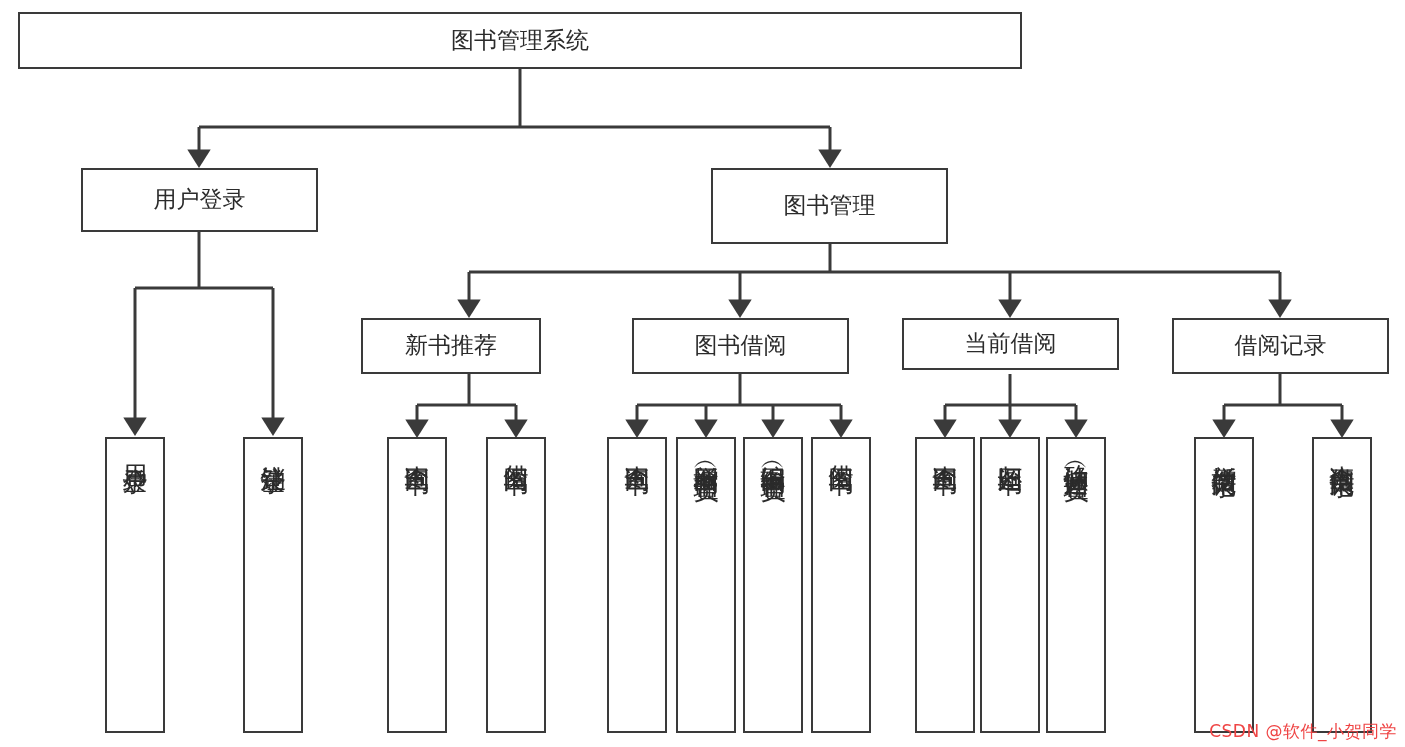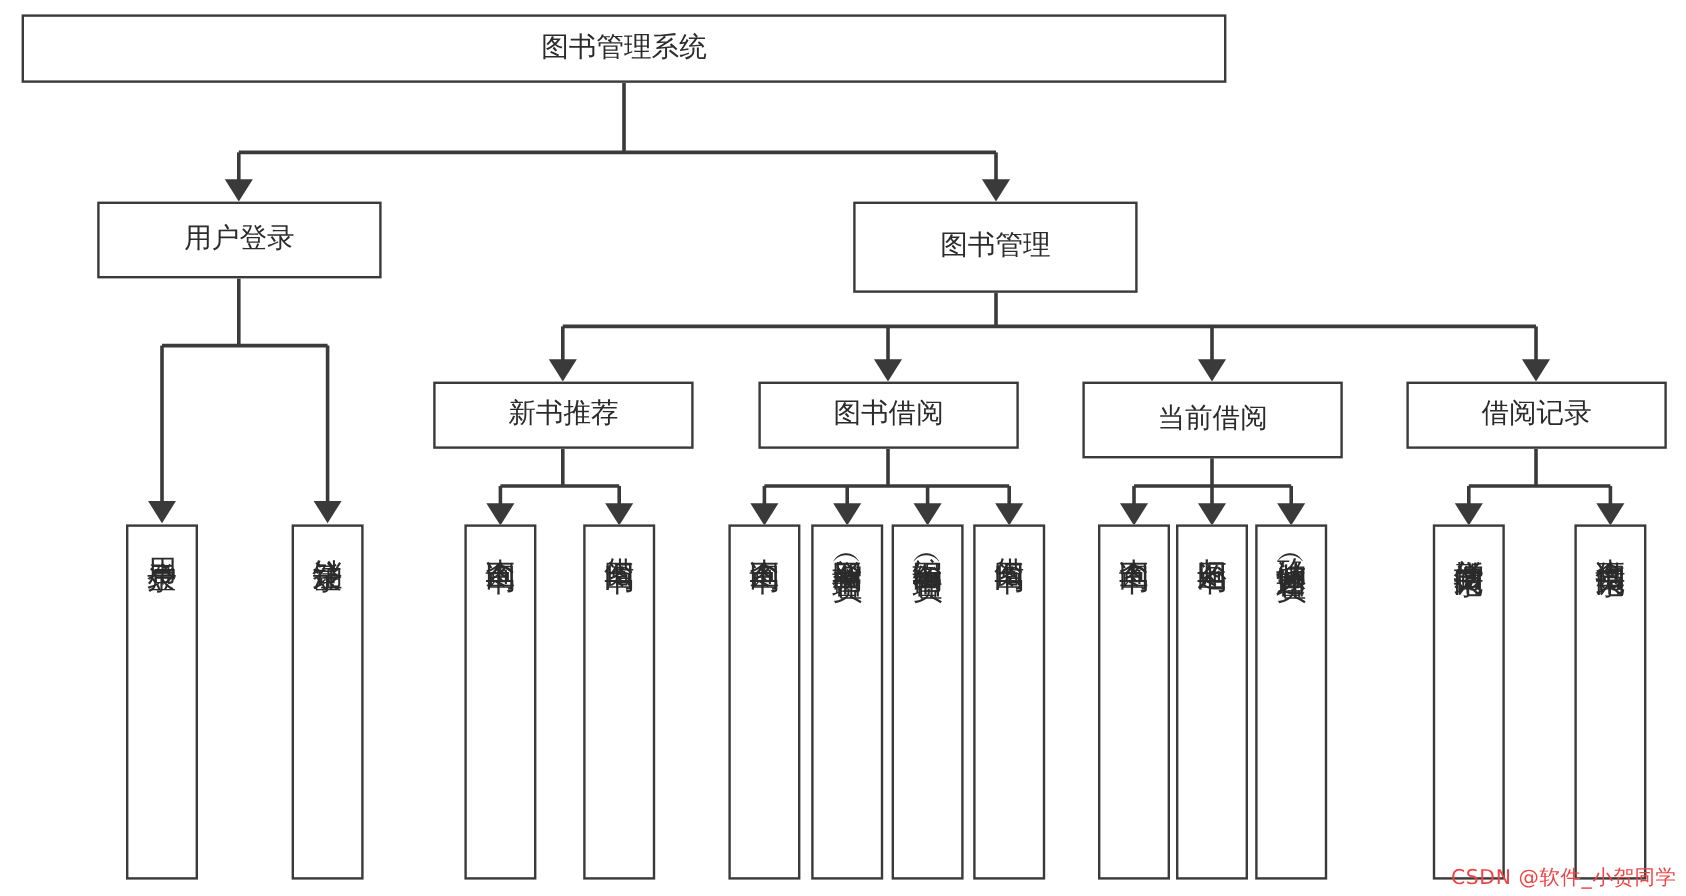--- a/index.html
+++ b/index.html
@@ -129,27 +129,27 @@
   <div id="level2-host">
       <div class="node horiz" style="left: 81px; top: 168px; width: 237px; height: 64px;">
         <span class="label">用户登录</span>
       </div>
       <div class="node horiz" style="left: 711px; top: 168px; width: 237px; height: 76px;">
         <span class="label">图书管理</span>
       </div>
     </div>
 
   <div id="level3-host">
-      <div class="node horiz" style="left: 361px; top: 318px; width: 217px; height: 56px;">
+      <div class="node horiz" style="left: 361px; top: 318px; width: 180px; height: 56px;">
         <span class="label">新书推荐</span>
       </div>
       <div class="node horiz" style="left: 632px; top: 318px; width: 217px; height: 56px;">
         <span class="label">图书借阅</span>
       </div>
-      <div class="node horiz" style="left: 902px; top: 318px; width: 217px; height: 64px;">
+      <div class="node horiz" style="left: 902px; top: 318px; width: 217px; height: 52px;">
         <span class="label">当前借阅</span>
       </div>
       <div class="node horiz" style="left: 1172px; top: 318px; width: 217px; height: 56px; justify-content: center;">
         <span class="label">借阅记录</span>
       </div>
     </div>
 
   <div id="leaves-host">
       <div class="node vert" style="left: 105px; top: 437px; width: 60px; height: 296px;">
         <span class="label">用户登录</span>

